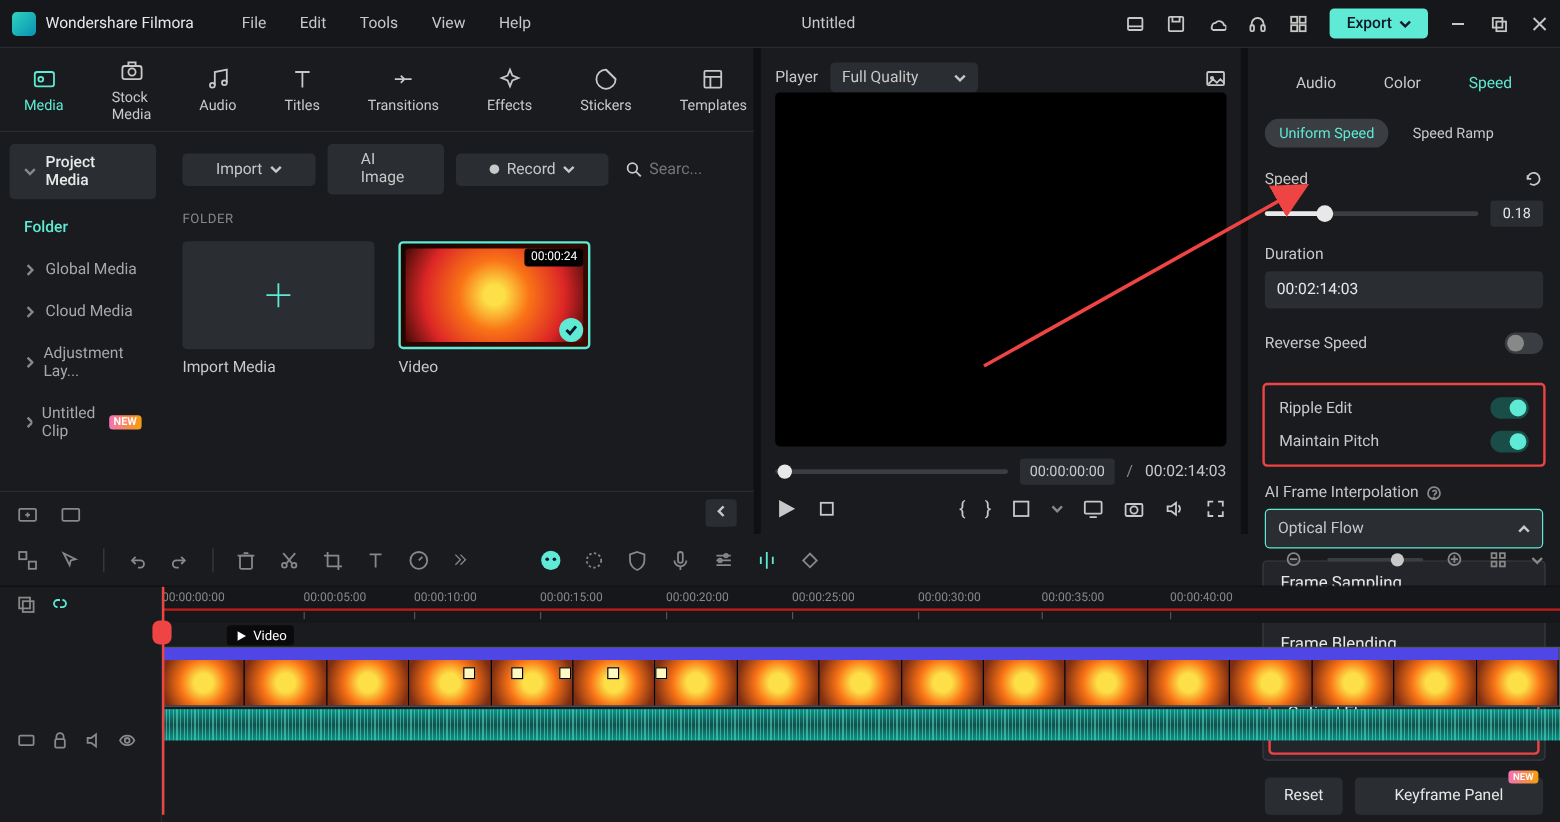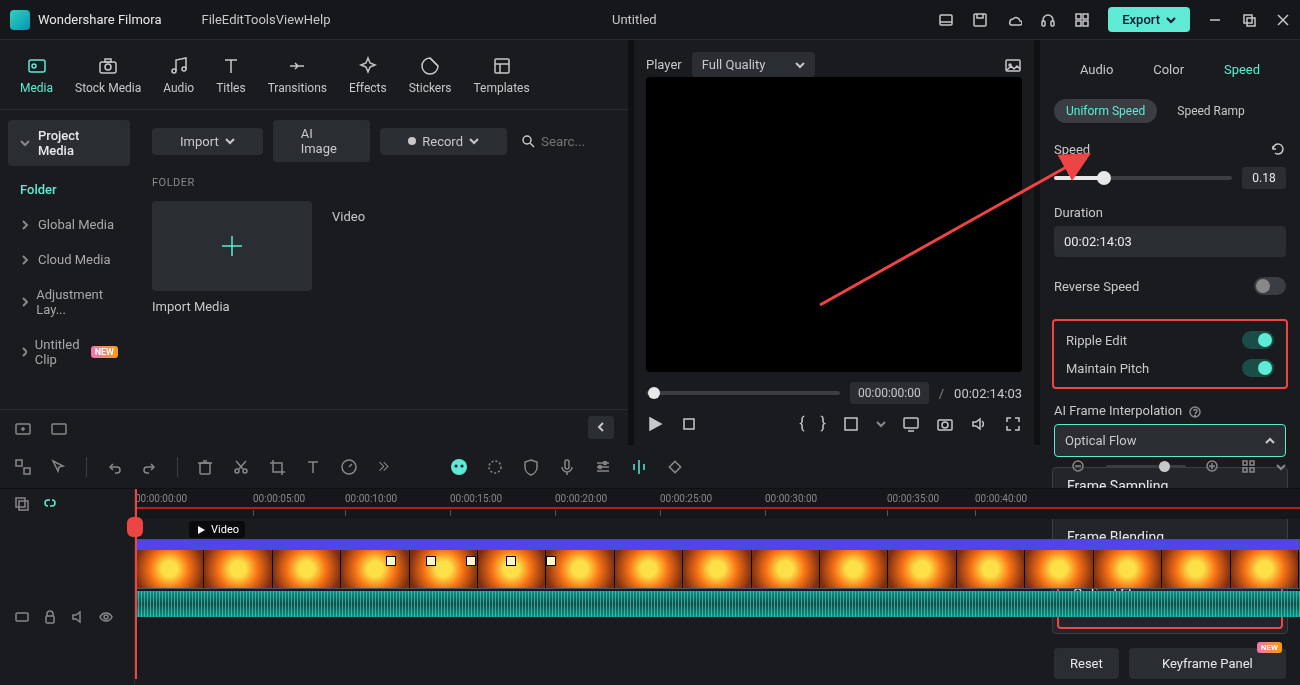--- a/index.html
+++ b/index.html
@@ -1,31 +1,31 @@
 <!DOCTYPE html>
 <html><head>
 <meta charset="utf-8">
 <style>
 *{margin:0;padding:0;box-sizing:border-box;font-family:-apple-system,BlinkMacSystemFont,"Segoe UI",Roboto,sans-serif}
 body{background:#0f1012;color:#c8c8c8;font-size:13px;width:1300px;height:685px;overflow:hidden;position:relative}
 .titlebar{height:40px;background:#16171a;display:flex;align-items:center;padding:0 10px;border-bottom:1px solid #2a2b2e}
 .app-logo{width:20px;height:20px;background:linear-gradient(135deg,#2dd4bf,#0891b2);border-radius:4px;margin-right:8px}
 .app-name{color:#e8e8e8;font-size:13px;margin-right:40px}
-.menubar{display:flex;}
+.menubar{display:flex;gap:28px}
 .menu-item{color:#c8c8c8;cursor:pointer}
 .title-spacer{flex:1;text-align:center;color:#c8c8c8}
 .titlebar-icons{display:flex;gap:18px;align-items:center;margin-right:18px}
 .ti{width:16px;height:16px;stroke:#c8c8c8;fill:none;stroke-width:1.5;cursor:pointer}
 .export-btn{background:#5eead4;color:#0f172a;padding:5px 14px;border-radius:4px;display:flex;align-items:center;gap:6px;cursor:pointer;font-weight:500;margin-right:18px}
 .win-controls{display:flex;gap:20px}
 .wc{width:14px;height:14px;stroke:#c8c8c8;fill:none;stroke-width:1.5;cursor:pointer}
 
 .main-area{display:flex;height:405px}
 .left-panel{width:628px;display:flex;flex-direction:column;background:#1a1b1e}
-.tabs-bar{height:70px;display:flex;align-items:center;padding:0 20px;gap:22px;border-bottom:1px solid #2a2b2e}
+.tabs-bar{height:70px;display:flex;align-items:center;padding:0 20px;gap:40px;border-bottom:1px solid #2a2b2e}
 .tab{display:flex;flex-direction:column;align-items:center;gap:4px;cursor:pointer;color:#c8c8c8}
 .tab.active{color:#5eead4}
 .tab-icon{width:22px;height:22px;stroke:currentColor;fill:none;stroke-width:1.5}
 .tab-label{font-size:12px}
 
 .left-body{display:flex;flex:1}
 .sidebar{width:170px;padding:10px 8px}
 .sb-header{background:#2a2d32;padding:8px 12px;border-radius:4px;display:flex;align-items:center;gap:8px;color:#e8e8e8;font-weight:500;margin-bottom:6px}
 .sb-folder{color:#5eead4;padding:10px 12px;font-weight:500}
 .sb-item{padding:10px 12px;display:flex;align-items:center;gap:8px;color:#a8a8a8;cursor:pointer}
@@ -326,20 +326,29 @@
           <div class="media-card">
             <div class="media-thumb">
                 <svg class="plus-icon">
                   <line x1="16" y1="6" x2="16" y2="26"></line>
                   <line x1="6" y1="16" x2="26" y2="16"></line>
                 </svg>
               </div>
             <div class="media-caption">Import Media</div>
           </div>
           <div class="media-card">
+            <div class="media-thumb fire">
+              <div class="fire-vis"></div>
+              <div class="dur-badge">00:00:24</div>
+              <div class="check-badge">
+                  <svg width="12" height="12" stroke="#0f172a" fill="none" stroke-width="2.5">
+                    <polyline points="2,6 5,9 10,3"></polyline>
+                  </svg>
+                </div>
+            </div>
             <div class="media-caption">Video</div>
           </div>
         </div>
       </div>
     </div>
     <div class="bottom-bar">
       <svg class="bb-icon">
           <rect x="2" y="5" width="14" height="10" rx="1"></rect>
           <line x1="9" y1="8" x2="9" y2="12"></line>
           <line x1="7" y1="10" x2="11" y2="10"></line>
@@ -631,21 +640,21 @@
           <div class="playhead-flag"></div>
         </div>
       <div class="redline"></div>
       <div class="tick" style="left:0px">00:00:00:00</div>
       <div class="tick" style="left:118px">00:00:05:00</div>
       <div class="tick" style="left:210px">00:00:10:00</div>
       <div class="tick" style="left:315px">00:00:15:00</div>
       <div class="tick" style="left:420px">00:00:20:00</div>
       <div class="tick" style="left:525px">00:00:25:00</div>
       <div class="tick" style="left:630px">00:00:30:00</div>
-      <div class="tick" style="left:752px">00:00:35:00</div>
+      <div class="tick" style="left:733px">00:00:35:00</div>
       <div class="tick" style="left:840px">00:00:40:00</div>
     </div>
   </div>
   <div class="tl-tracks">
     <div class="tl-gutter2">
       <svg class="gut-icon">
           <rect x="2" y="4" width="12" height="8" rx="1"></rect>
         </svg>
       <svg class="gut-icon">
           <rect x="4" y="7" width="8" height="7" rx="1"></rect>

